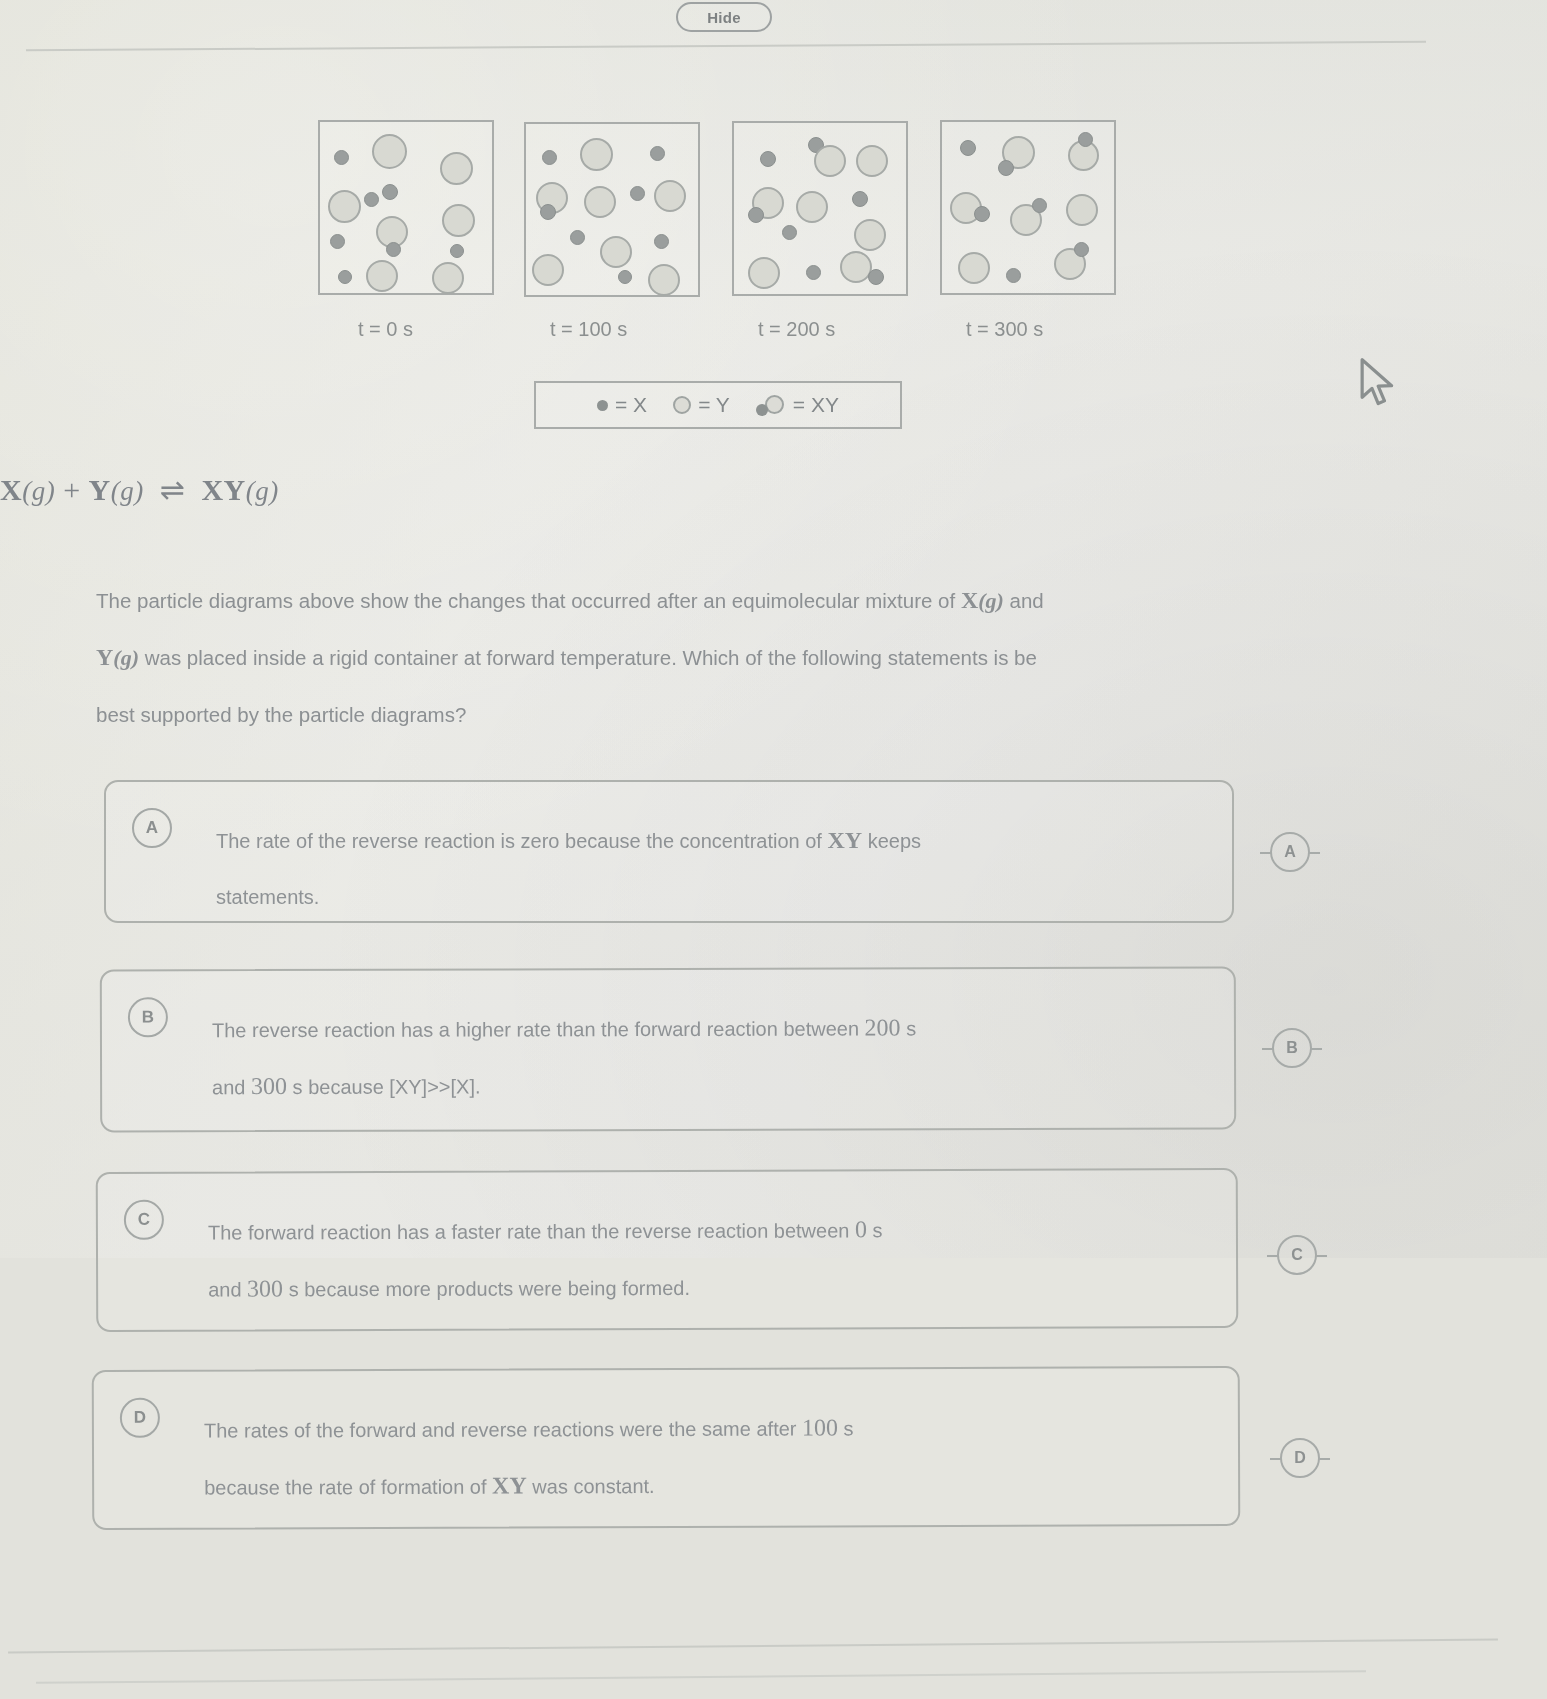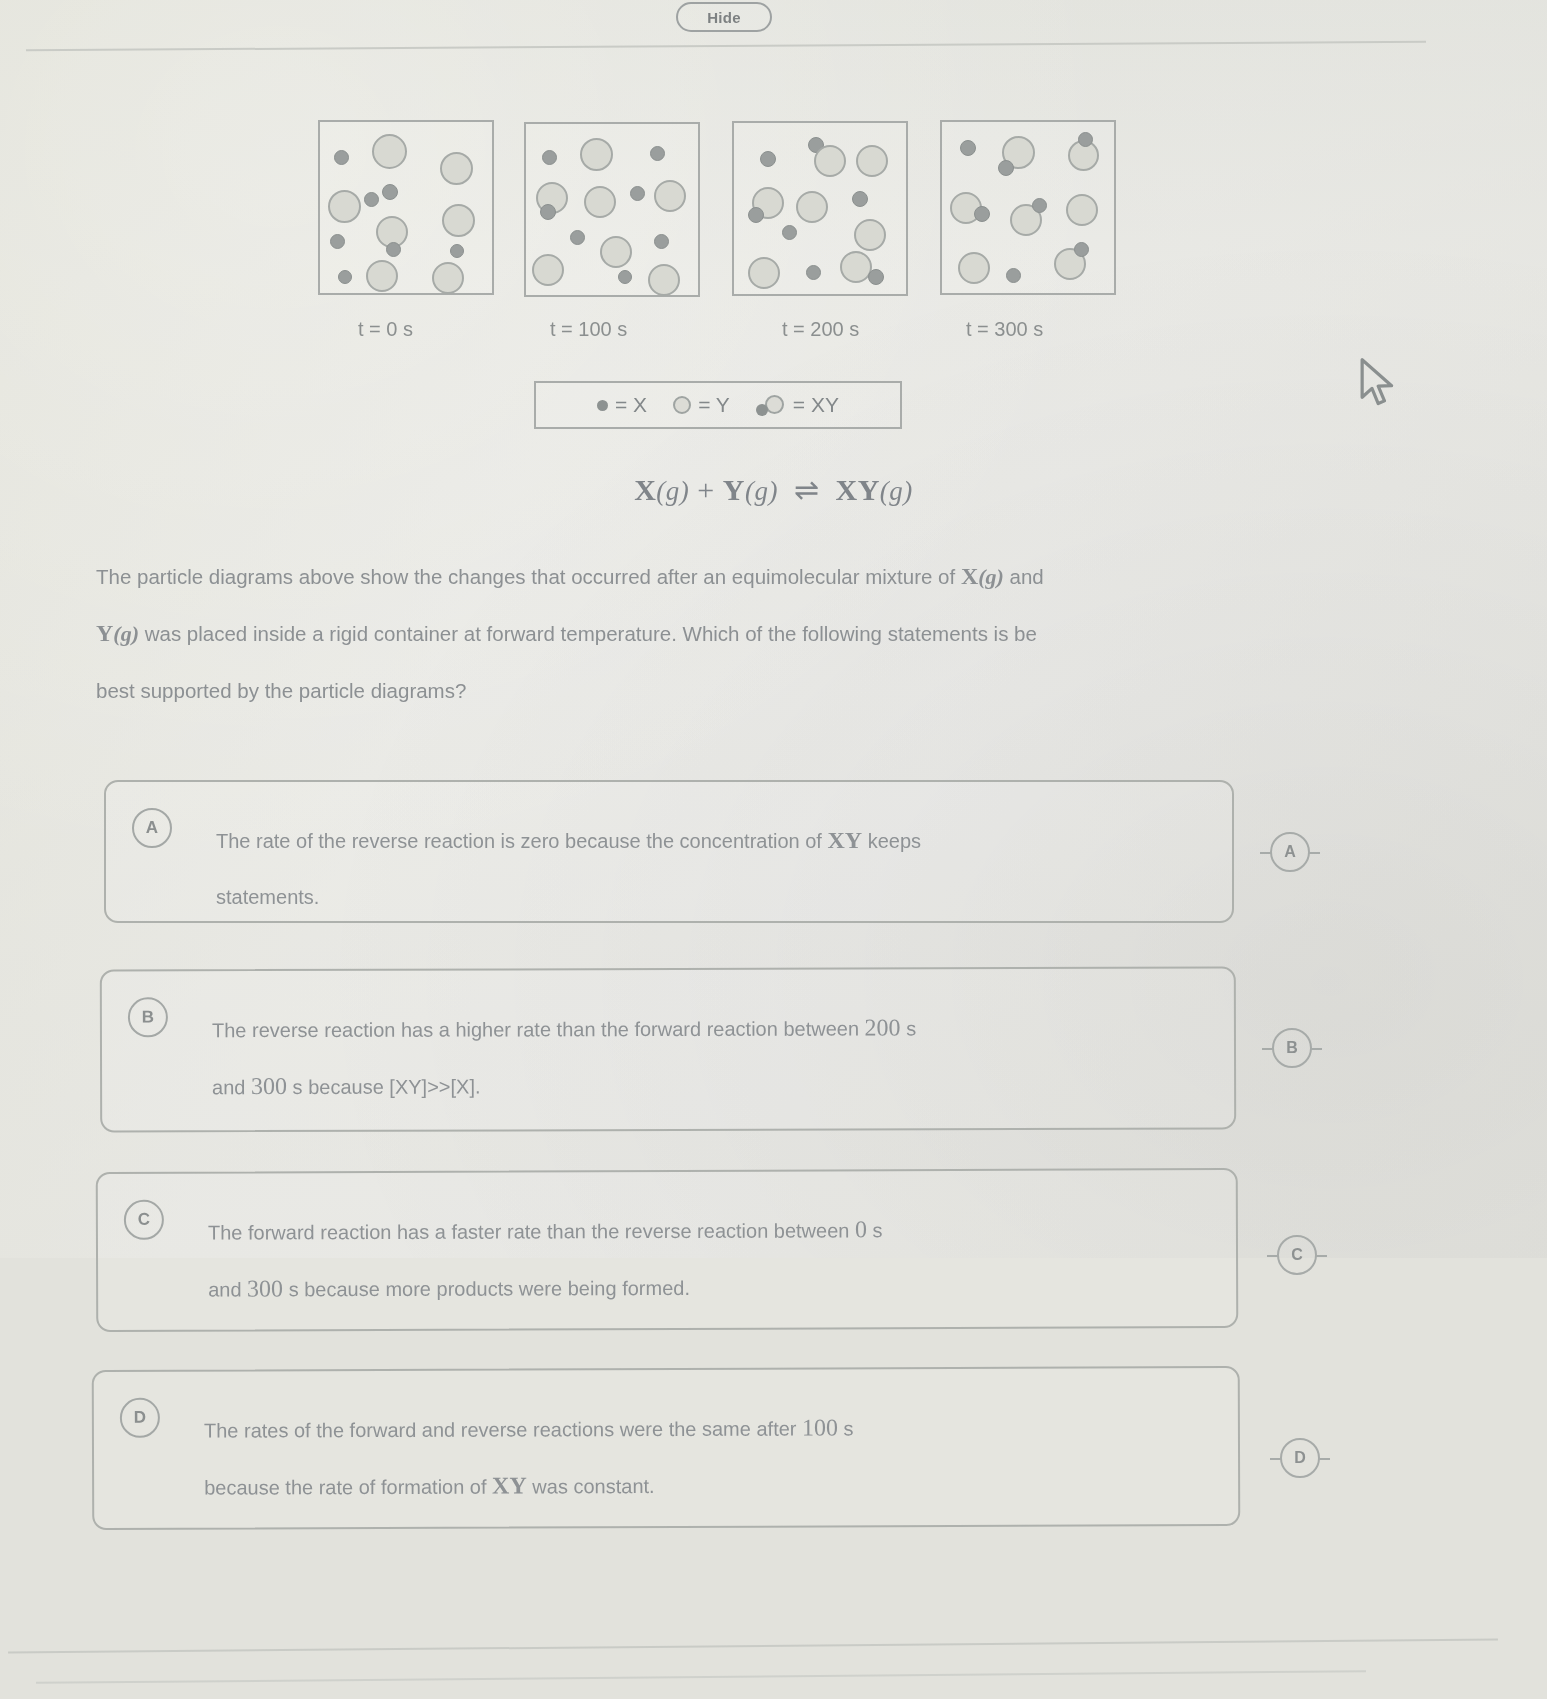--- a/index.html
+++ b/index.html
@@ -67,49 +67,49 @@
   .particle { position:absolute; border-radius:50%; }
   .pX { background:#9a9e9d; border:1px solid #8b908f; }
   .pY { background:#d8d9d2; border:2px solid #a6aaa7; }
 
   .tlabels { position:absolute; left:318px; top:318px; width:830px; height:34px; }
   .tlabel {
     position:absolute; top:0; font-size:20px; color:#8b8f8f; white-space:nowrap;
   }
   .tl0 { left: 40px; }
   .tl1 { left: 232px; }
-  .tl2 { left: 464px; }
+  .tl2 { left: 440px; }
   .tl3 { left: 648px; }
 
   
   .keybox {
     position:absolute; left:534px; top:381px; width:368px; height:48px;
     border:2px solid #a9acaa;
     display:flex; align-items:center; justify-content:center; gap:26px;
     font-size:21px; color:#83888a;
     background: rgba(255,255,255,0.07);
   }
   .keyitem { display:flex; align-items:center; gap:7px; }
   .kdotX { width:11px; height:11px; border-radius:50%; background:#8d9291; display:inline-block;}
   .kdotY { width:18px; height:18px; border-radius:50%; border:2px solid #9fa4a2; background:#dcdcd6; display:inline-block;}
   .kdotXY { position:relative; width:30px; height:20px; display:inline-block; }
   .kdotXY .big { position:absolute; left:9px; top:0; width:19px; height:19px; border-radius:50%; border:2px solid #9fa4a2; background:#dcdcd6;}
   .kdotXY .small { position:absolute; left:0px; top:9px; width:12px; height:12px; border-radius:50%; background:#8d9291; }
 
   
   .equation {
-    position:absolute; left:0; top:472px; width:1547px; text-align:center;
+    position:absolute; left:0; top:472px; width:1547px; text-align:left;
     font-family:"Liberation Serif", serif; font-size:30px; color:#80858a; letter-spacing:.5px;
   }
   .equation .sub { font-style:italic; font-size:27px; }
   .equation b { font-weight:700; }
 
   
   .stem {
-    position:absolute; left:96px; top:548px; width:1250px;
+    position:absolute; left:96px; top:572px; width:1250px;
     font-size:20.5px; line-height:57px; color:#8c9093;
   }
   .stem .sym { font-family:"Liberation Serif", serif; font-weight:700; font-size:24px; }
   .stem .sym i { font-style:italic; font-weight:700; font-size:22px; }
 
   
   .choice {
     position:absolute; border:2px solid #aeb1ad; border-radius:14px;
     background: rgba(255,255,255,0.10);
   }

